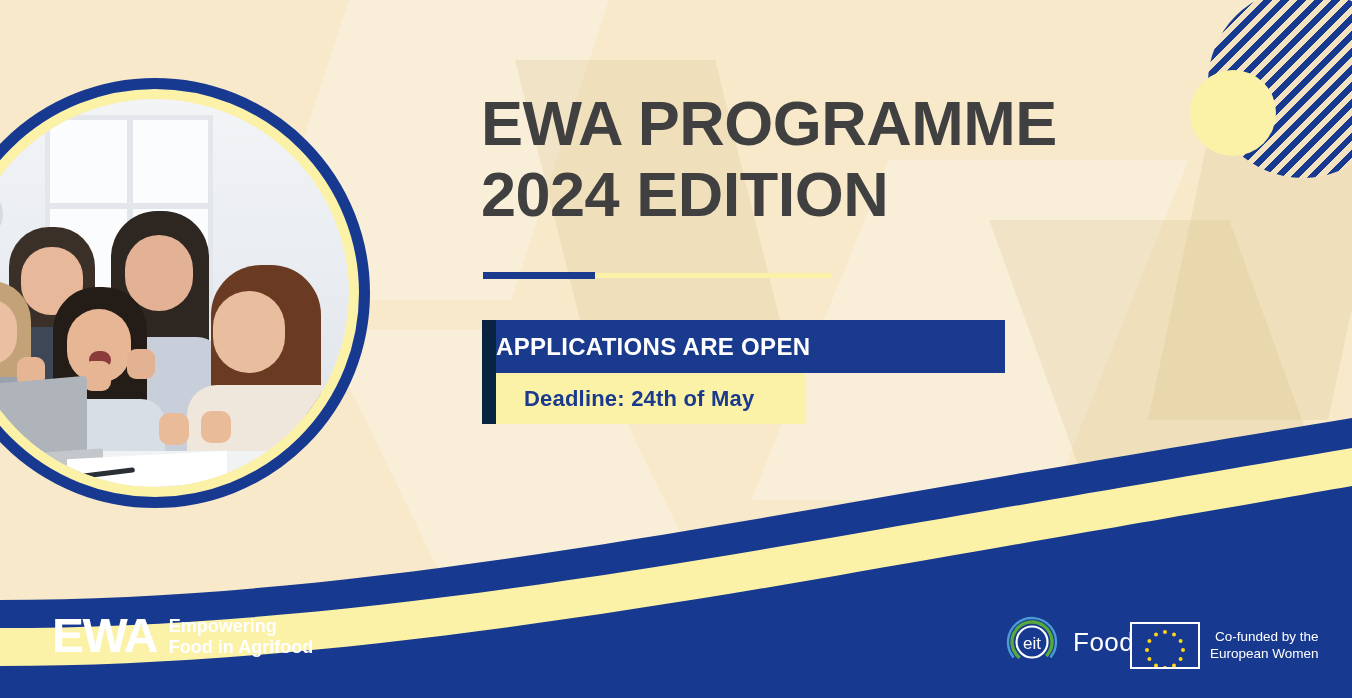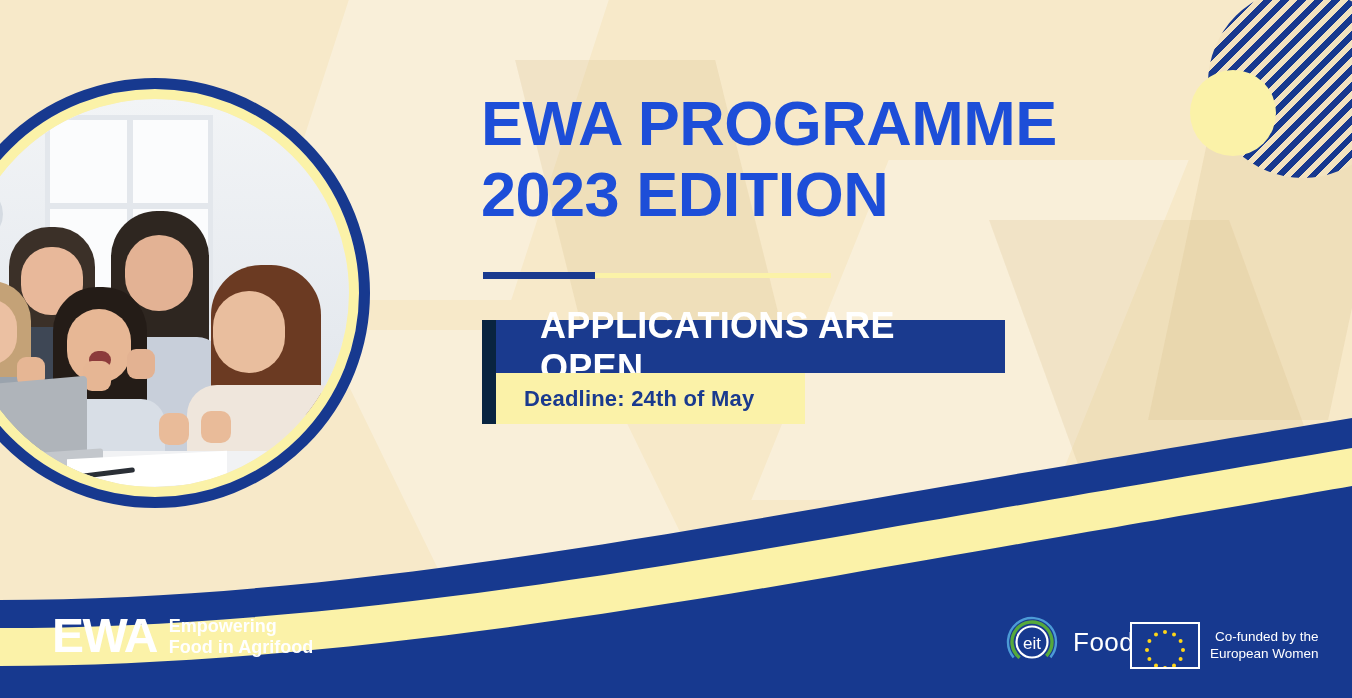--- a/index.html
+++ b/index.html
@@ -45,39 +45,38 @@
   }
   .photo-clip{
     position:absolute;left:21px;top:21px;width:388px;height:388px;
     border-radius:50%;overflow:hidden;background:#E9EDF2;
   }
   .ph{position:absolute;}
 
   
   .headline{
     position:absolute;left:481px;top:88px;width:700px;
-    color:#1d4ed8;font-weight:bold;font-size:63px;line-height:1.12;
+    color:#404040;font-weight:bold;font-size:63px;line-height:1.12;
     letter-spacing:-0.5px;font-stretch:condensed;
   }
   .headline .l2{display:block;}
 
   .divider{position:absolute;left:483px;top:272px;height:7px;width:348px;}
   .div-navy{position:absolute;left:0;top:0;width:112px;height:7px;background:#1A3A8E;}
   .div-yellow{position:absolute;left:112px;top:1px;width:236px;height:5px;background:#FBF2A8;}
 
   
   .apps-block{position:absolute;left:482px;top:320px;}
   .accent-bar{position:absolute;left:0;top:0;width:14px;height:104px;background:#092440;}
   .apps-band{
     position:absolute;left:14px;top:0;width:509px;height:53px;background:#1A3A8E;
     display:flex;align-items:center;
   }
   .apps-band span{
-    color:#FFFFFF;font-weight:bold;font-size:36px;letter-spacing:.3px;
-    margin-left:44px;
+    color:#FFFFFF;font-weight:bold;font-size:24px;letter-spacing:.3px;
   }
   .deadline-band{
     position:absolute;left:14px;top:53px;width:309px;height:51px;background:#FBF2A8;
     display:flex;align-items:center;
   }
   .deadline-band span{
     color:#1A3A8E;font-weight:bold;font-size:22px;letter-spacing:.2px;
     margin-left:28px;
   }
 
@@ -170,21 +169,21 @@
       <div class="ph" style="left:-48px;top:356px;width:190px;height:16px;background:#C3C7CC;border-radius:3px;transform:skewY(-4deg);"></div>
       <div class="ph" style="left:106px;top:356px;width:160px;height:32px;background:#FFFFFF;transform:skewY(-3deg);"></div>
       <div class="ph" style="left:112px;top:372px;width:62px;height:5px;background:#2A2F36;border-radius:3px;transform:rotate(-7deg);"></div>
     </div>
     <div class="ring-inner"></div>
     <div class="ring-outer"></div>
   </div>
 
   <div class="headline">
     <span>EWA PROGRAMME</span>
-    <span class="l2">2023 EDITION</span>
+    <span class="l2">2024 EDITION</span>
   </div>
 
   <div class="divider">
     <div class="div-navy"></div>
     <div class="div-yellow"></div>
   </div>
 
   <div class="apps-block">
     <div class="accent-bar"></div>
     <div class="apps-band">

